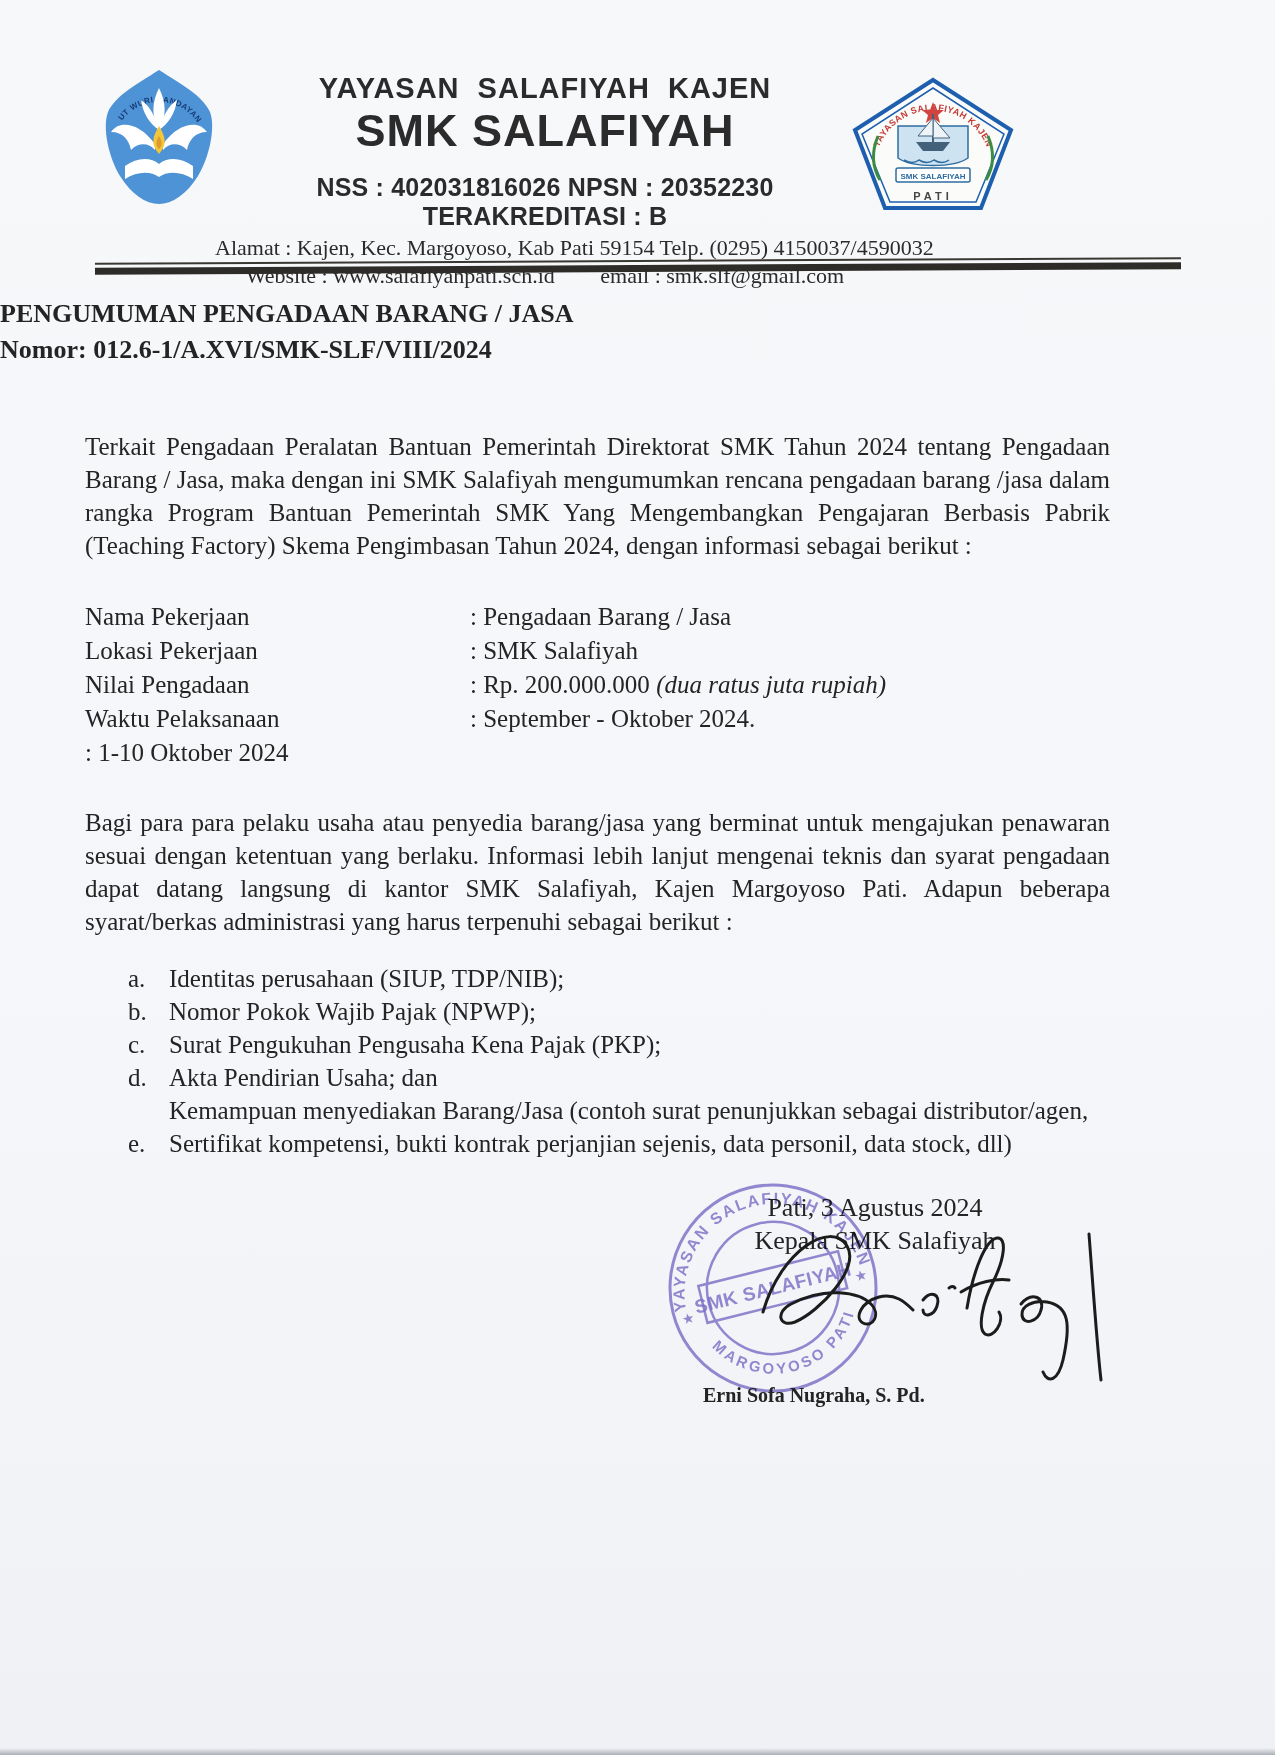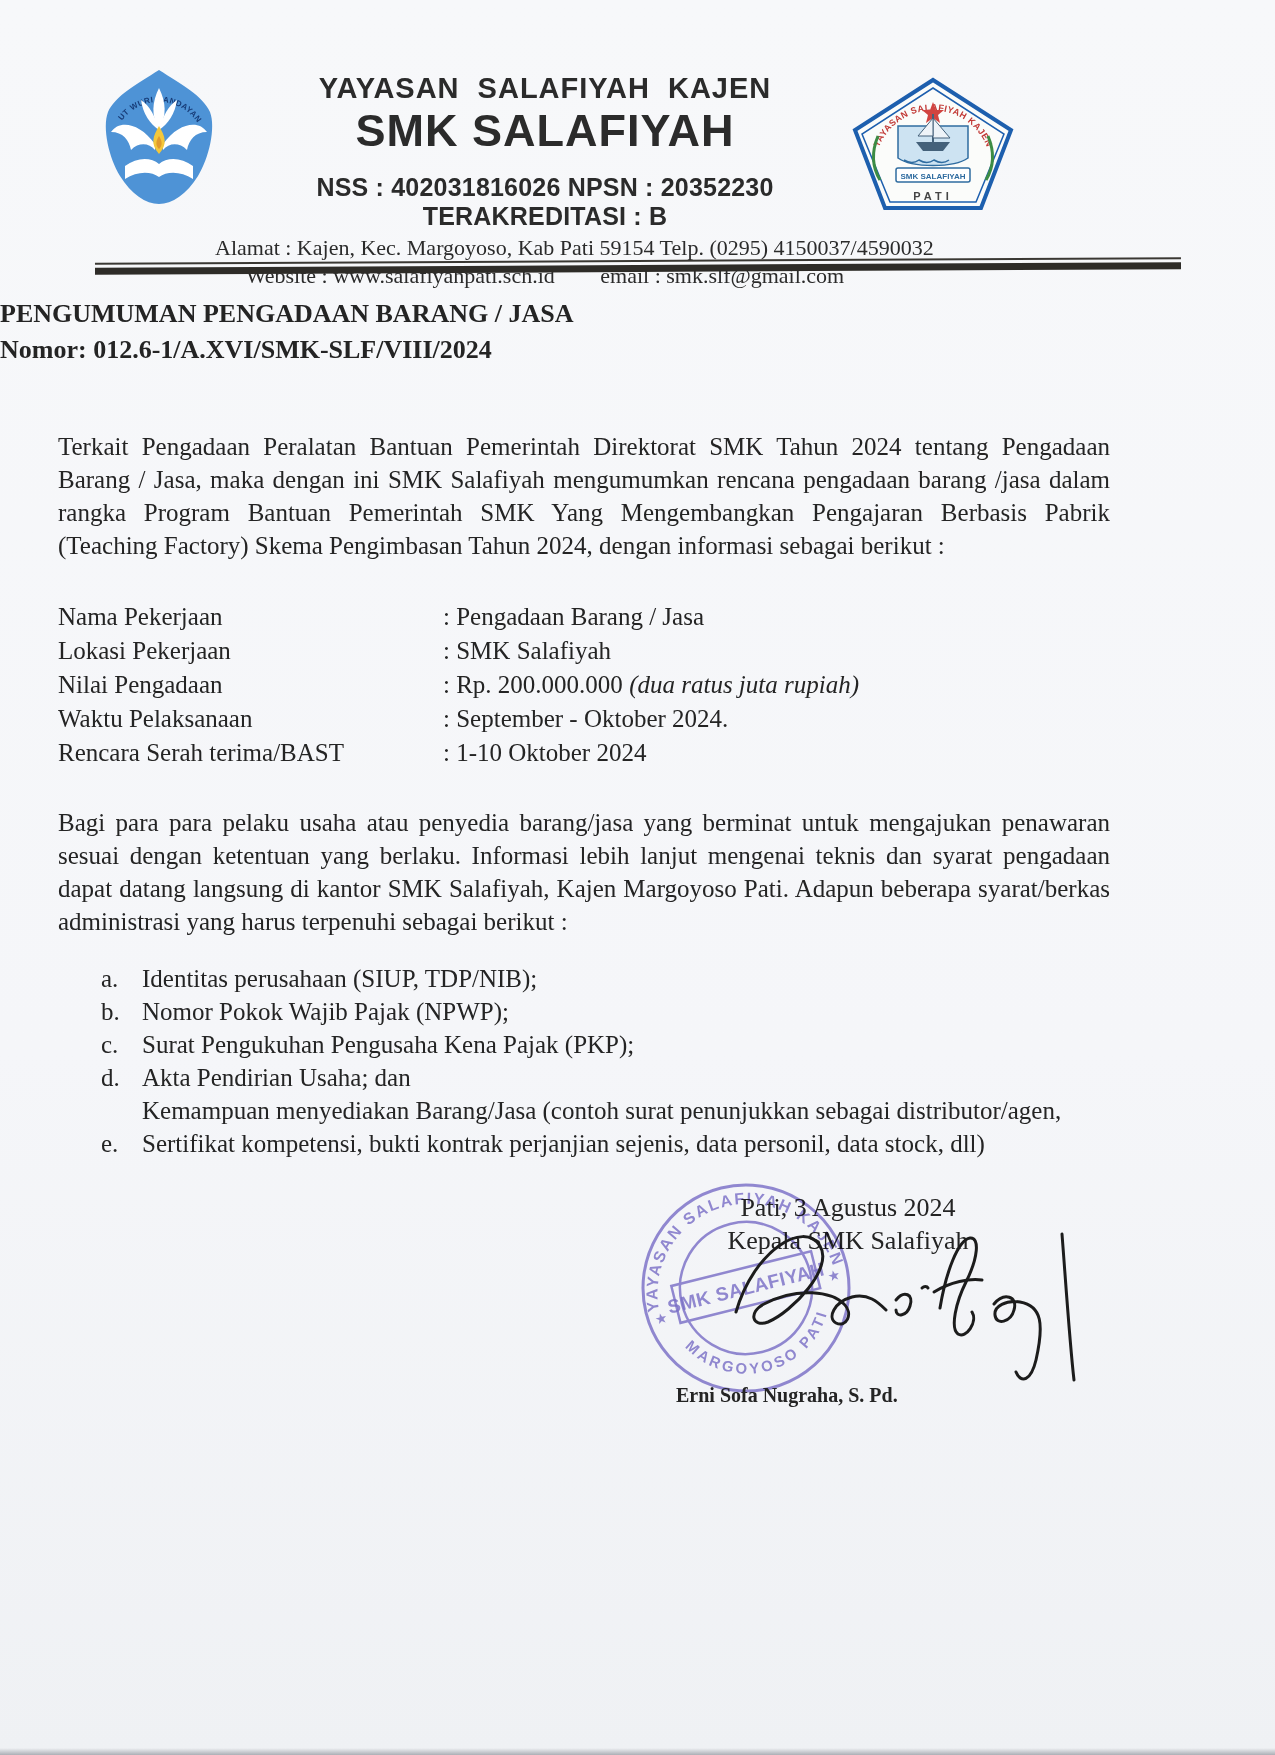--- a/index.html
+++ b/index.html
@@ -22,21 +22,21 @@
   .reg-line{font-size:25px;font-weight:700;letter-spacing:.2px;margin-top:16px;}
   .addr-line{font-family:"Liberation Serif",serif;font-size:22px;margin-top:4px;white-space:nowrap;}
   .web-line{font-family:"Liberation Serif",serif;font-size:22px;margin-top:2px;}
   .web-line .gap{display:inline-block;width:40px;}
   .rules{position:absolute;left:95px;top:260px;width:1086px;transform:rotate(-.3deg);}
   .rule-thin{height:2px;background:#3a3833;}
   .rule-thick{height:7px;background:#2e2c28;margin-top:3px;}
 
   
   .doc-title{margin-top:34px;font-weight:700;font-size:26px;line-height:36px;}
-  .content{padding:0 165px 0 58px;font-size:25px;line-height:33px;}
+  .content{padding:0 165px 0 85px;font-size:25px;line-height:33px;}
   .para{text-align:justify;}
   .intro{margin-top:62px;}
   .kv{margin-top:38px;}
   .kv-row{display:flex;line-height:34px;}
   .kv-label{width:385px;flex:0 0 385px;}
   .kv-value i{font-style:italic;}
   .body-para{margin-top:36px;}
   .req{margin-top:24px;}
   .req-row{display:flex;line-height:33px;}
   .req-letter{flex:0 0 41px;margin-left:43px;}
@@ -144,21 +144,20 @@
       </div>
       <div class="kv-row">
         <span class="kv-label">Nilai Pengadaan</span>
         <span class="kv-value"><span>: Rp. 200.000.000 </span><i>(dua ratus juta rupiah)</i></span>
       </div>
       <div class="kv-row">
         <span class="kv-label">Waktu Pelaksanaan</span>
         <span class="kv-value">: September - Oktober 2024.</span>
       </div>
       <div class="kv-row">
-        <span class="kv-label">Rencara Serah terima/BAST</span>
         <span class="kv-value">: 1-10 Oktober 2024</span>
       </div>
     </div>
 
     <p class="para body-para" style="margin:0;margin-top:36px;">Bagi para para pelaku usaha atau penyedia barang/jasa yang berminat untuk mengajukan penawaran sesuai dengan ketentuan yang berlaku. Informasi lebih lanjut mengenai teknis dan syarat pengadaan dapat datang langsung di kantor SMK Salafiyah, Kajen Margoyoso Pati. Adapun beberapa syarat/berkas administrasi yang harus terpenuhi sebagai berikut :</p>
 
     <div class="req">
       <div class="req-row">
         <span class="req-letter">a.</span>
         <span class="req-text">Identitas perusahaan (SIUP, TDP/NIB);</span>

